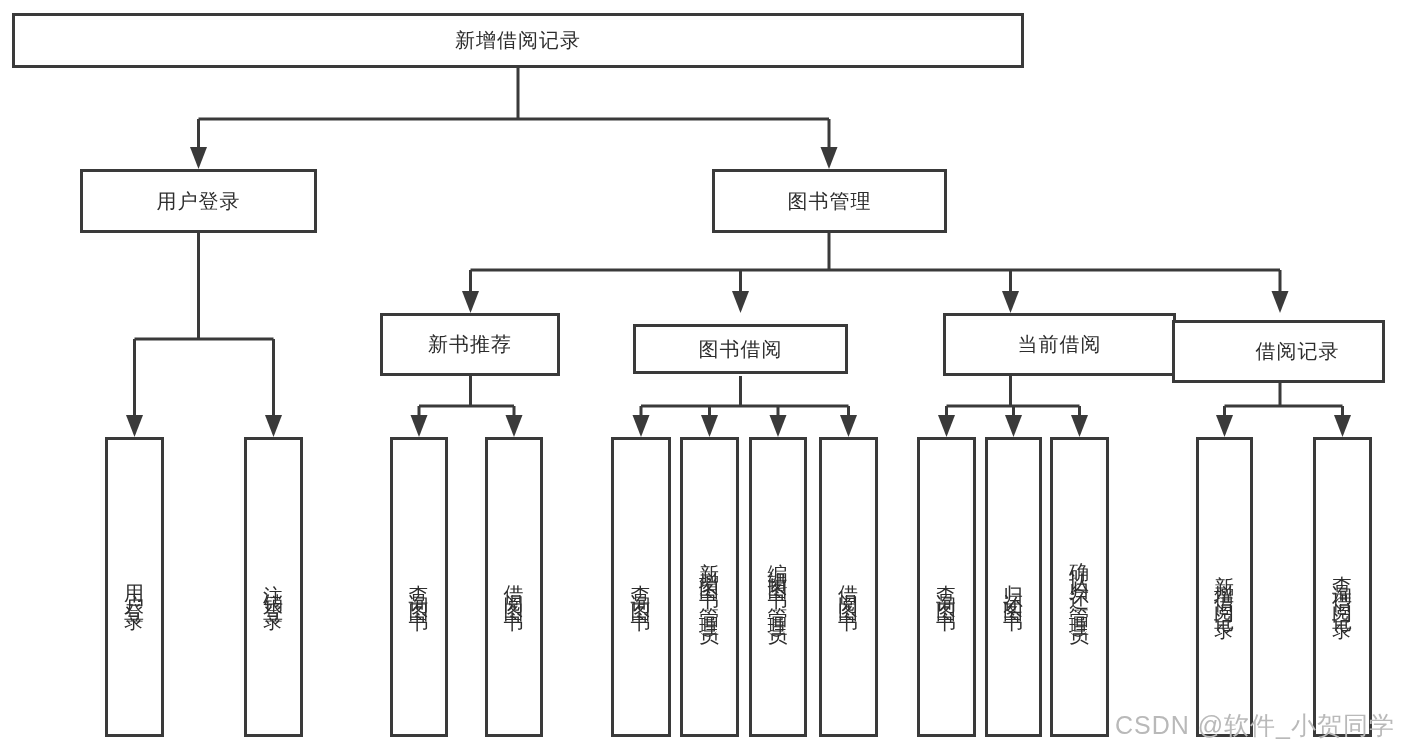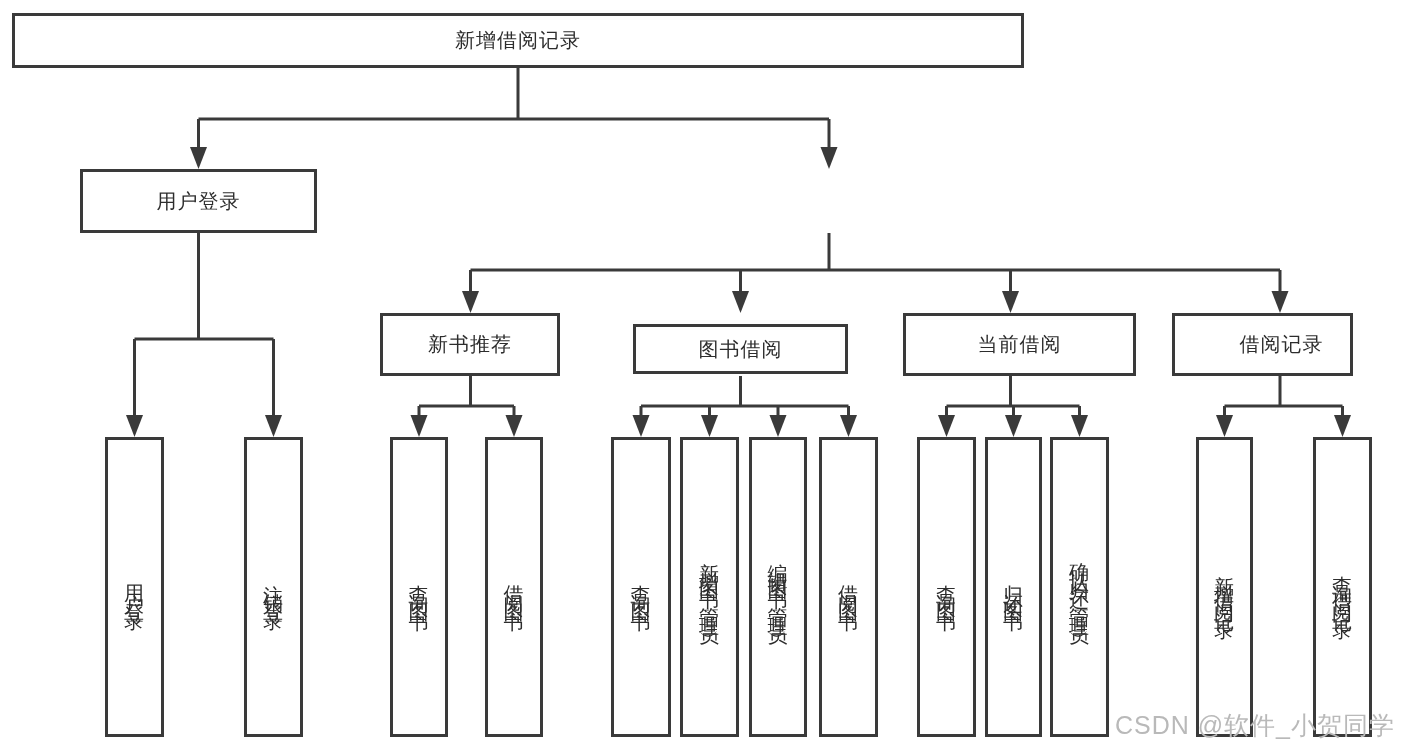--- a/index.html
+++ b/index.html
@@ -97,31 +97,34 @@
     </g>
   </svg>
 
   <div class="node hnode" style="left:12px; top:13px; width:1012px; height:55px;">
     <span>新增借阅记录</span>
   </div>
 
   <div class="node hnode" style="left:80px; top:169px; width:237px; height:64px;">
     <span>用户登录</span>
   </div>
+  <div class="node hnode" style="left:712px; top:169px; width:235px; height:64px;">
+    <span>图书管理</span>
+  </div>
 
   <div class="node hnode" style="left:363px; top:313px; width:180px; height:63px;margin-left:17px;">
     <span>新书推荐</span>
   </div>
   <div class="node hnode" style="left:633px; top:324px; width:215px; height:50px;">
     <span>图书借阅</span>
   </div>
-  <div class="node hnode" style="left:903px; top:313px; width:233px; height:63px;align-items:center;">
+  <div class="node hnode" style="left:943px; top:313px; width:233px; height:63px;align-items:center;">
     <span>当前借阅</span>
   </div>
-  <div class="node hnode" style="left:1172px; top:313px; width:181px; height:63px;padding-left:38px;">
+  <div class="node hnode" style="left:1172px; top:320px; width:213px; height:63px;padding-left:38px;">
     <span>借阅记录</span>
   </div>
 
   <div class="node vnode" style="left:105px; width:59px;">
     <span class="vtext">用户登录</span>
   </div>
   <div class="node vnode" style="left:244px; width:59px;">
     <span class="vtext">注销登录</span>
   </div>
 

